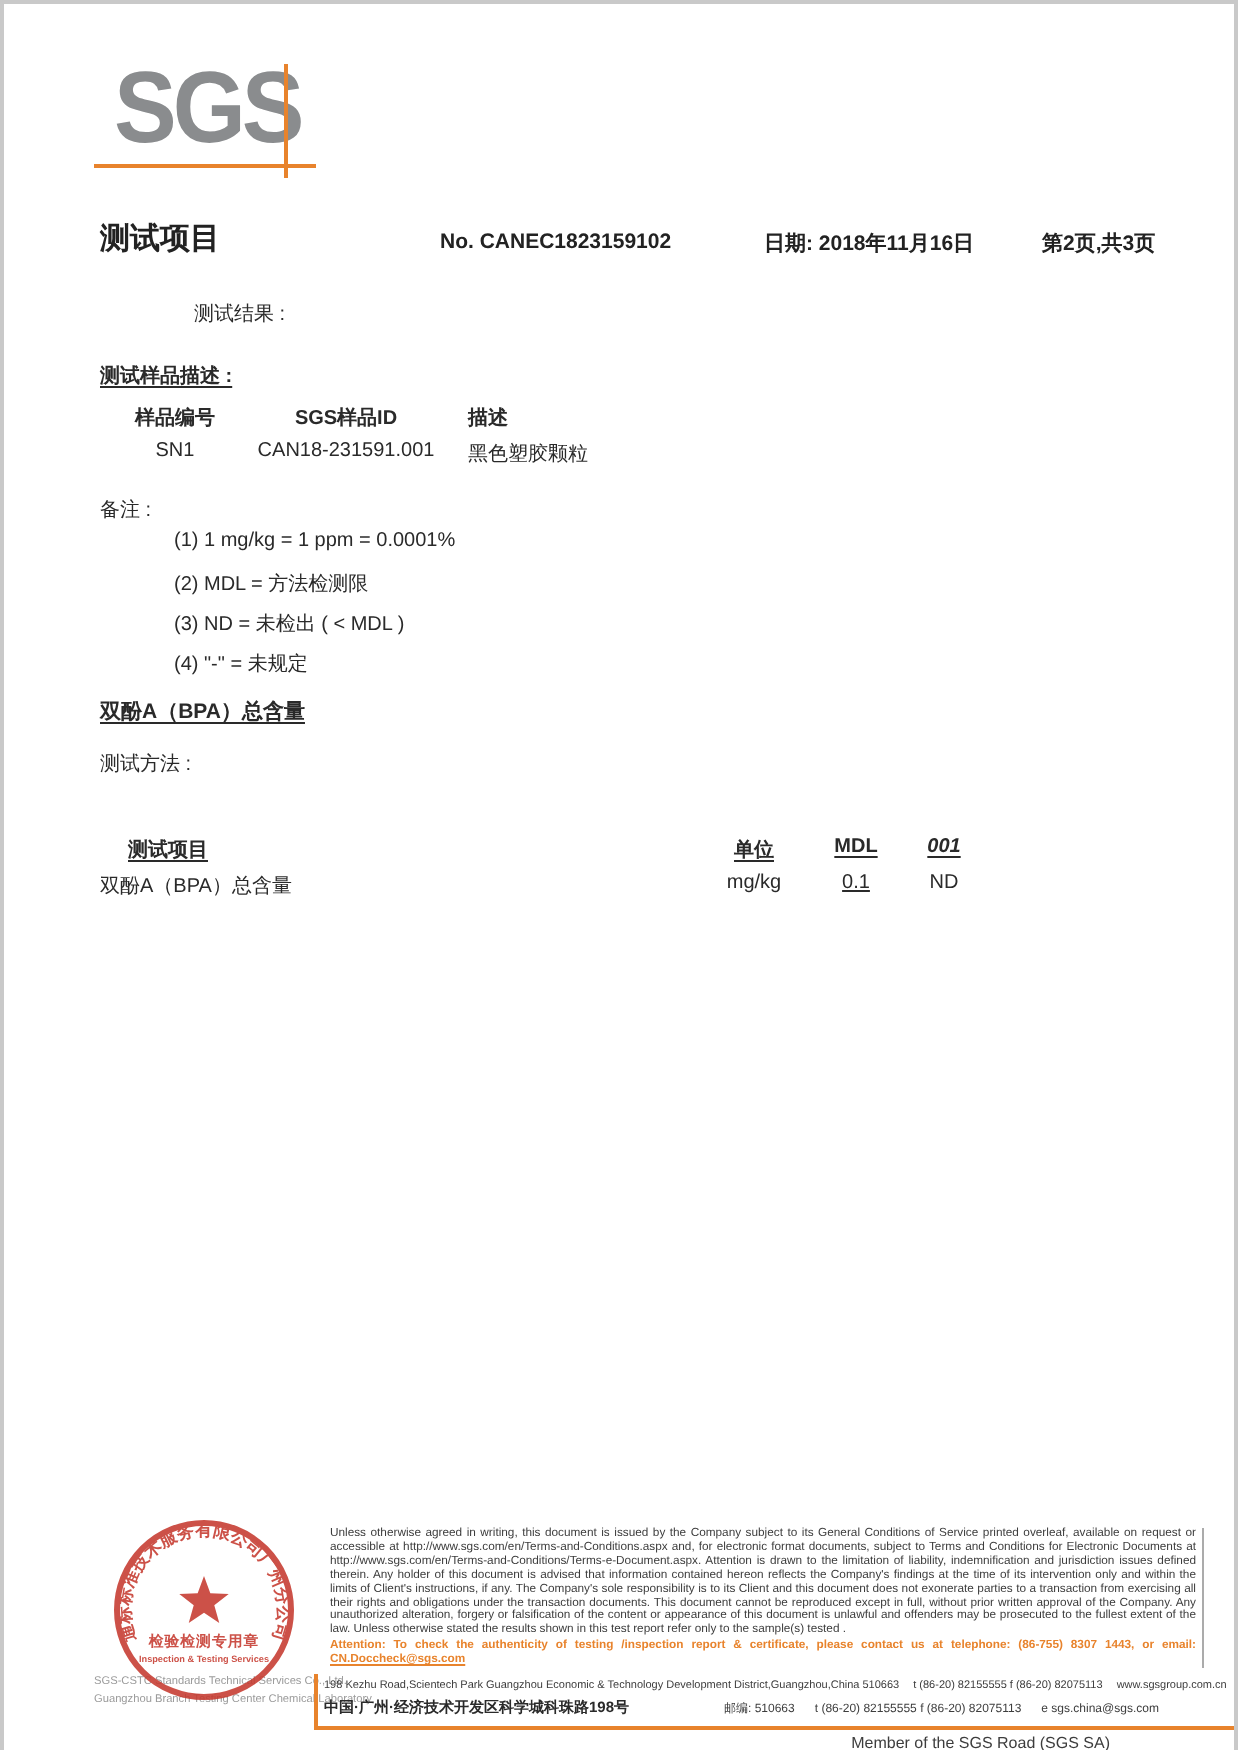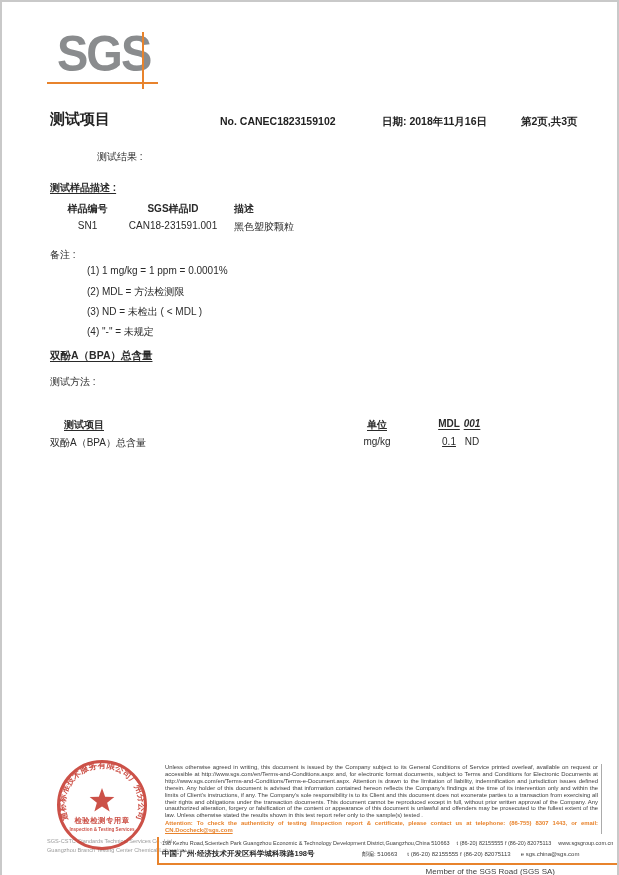--- a/index.html
+++ b/index.html
@@ -40,21 +40,21 @@
   .bpa-title{position:absolute;left:48px;top:347px;font-size:10.5px;font-weight:bold;
     text-decoration:underline;text-underline-offset:2px;}
   .method-lbl{position:absolute;left:48px;top:373px;font-size:10px;}
   .method-text{position:absolute;left:125px;top:373px;width:430px;font-size:10.5px;line-height:17.5px;text-align:justify;}
   
   .rt{position:absolute;font-size:10px;}
   .rt-h{font-weight:bold;text-decoration:underline;text-underline-offset:2px;}
   .rt-r1{top:416px;} .rt-r2{top:434px;}
   .rt-c1h{left:62px;} .rt-c1{left:48px;}
   .rt-c2{left:354px;width:42px;text-align:center;}
-  .rt-c3{left:430px;width:34px;text-align:center;text-decoration:underline;}
+  .rt-c3{left:409px;width:34px;text-align:center;text-decoration:underline;}
   .rt-c4{left:453px;width:34px;text-align:center;}
   .italic{font-style:italic;font-weight:bold;}
   
   .company-line{position:absolute;left:45px;font-size:5.6px;color:#9b9b9b;white-space:nowrap;}
   .company-1{top:836px;} .company-2{top:845px;}
   .stamp{position:absolute;left:52px;top:755px;opacity:0.88;}
   .disclaimer{position:absolute;left:163px;top:762px;width:437px;font-size:5.9px;line-height:6.9px;
     color:#3d3d3d;text-align:justify;border-right:1px solid #ababab;padding-right:3px;box-sizing:border-box;}
   .attention{color:#e8832c;font-weight:bold;margin-top:1px;}
   .attn-email{color:#e8832c;text-decoration:underline;}

